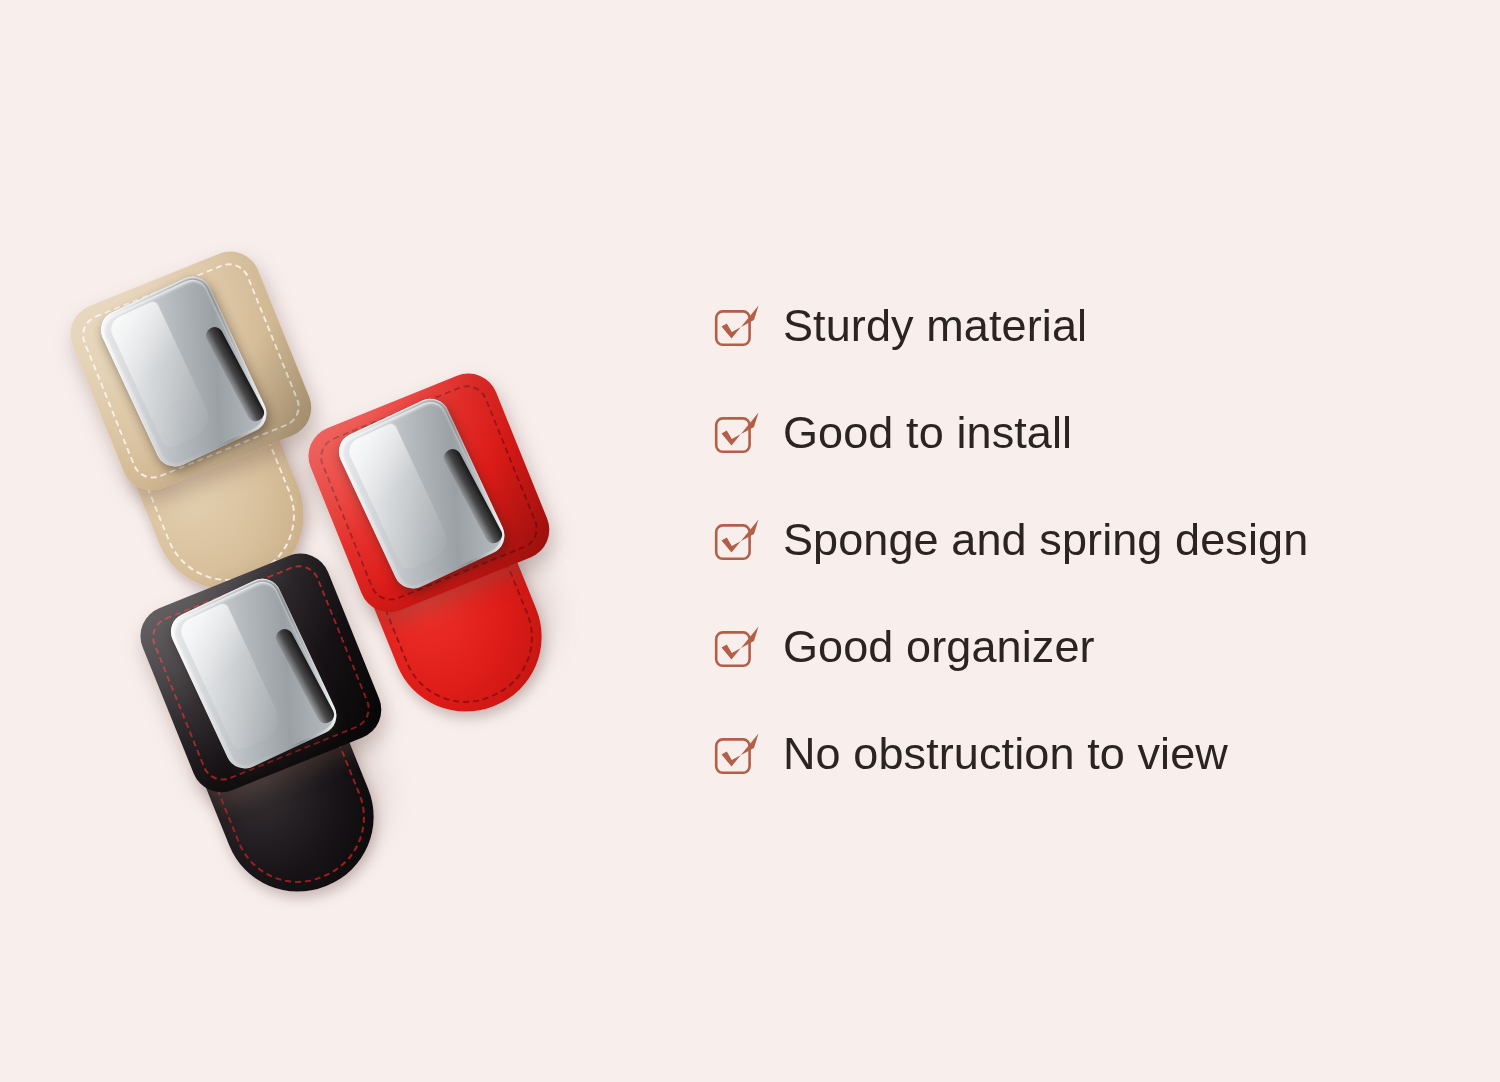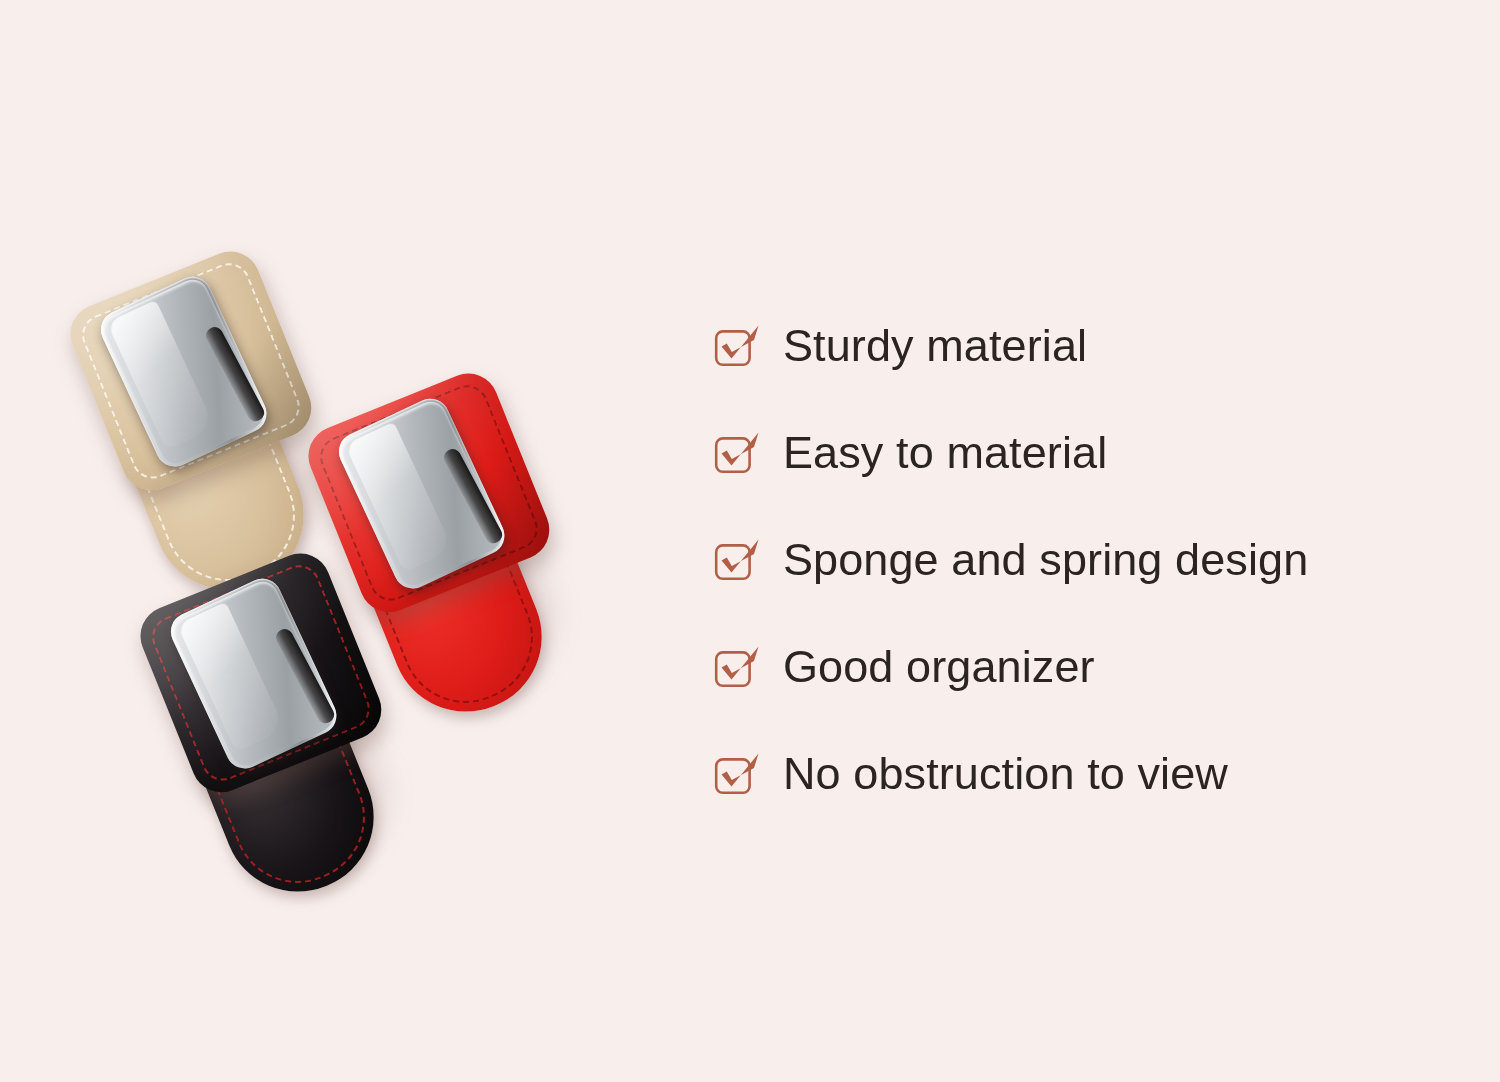--- a/index.html
+++ b/index.html
@@ -209,21 +209,20 @@
     position: absolute;
     left: 714px;
     top: 297px;
     width: 700px;
   }
   .feature-row {
     display: flex;
     align-items: center;
     height: 56px;
     margin-bottom: 51px;
-    margin-top: 20px;
   }
   .feature-row:last-child { margin-bottom: 0; text-align: right; }
 
   .check-icon {
     flex: 0 0 auto;
     width: 50px;
     height: 44px;
     margin-right: 19px;
     display: block;
   }
@@ -301,21 +300,21 @@
         <path d="M7.5 23.5 L17.5 35.5 L44.5 2.5 L40.0 17.0 L17.8 29.0 L12.8 20.5 Z" fill="#b35f47"></path>
       </svg>
       <div class="feature-label">Sturdy material</div>
     </div>
 
     <div class="feature-row">
       <svg class="check-icon" viewBox="0 0 50 44">
         <rect x="2.2" y="8.4" width="33.4" height="33.4" rx="6.5" ry="6.5" fill="none" stroke="#b35f47" stroke-width="2.6"></rect>
         <path d="M7.5 23.5 L17.5 35.5 L44.5 2.5 L40.0 17.0 L17.8 29.0 L12.8 20.5 Z" fill="#b35f47"></path>
       </svg>
-      <div class="feature-label">Easy to material</div>
+      <div class="feature-label">Good to install</div>
     </div>
 
     <div class="feature-row">
       <svg class="check-icon" viewBox="0 0 50 44">
         <rect x="2.2" y="8.4" width="33.4" height="33.4" rx="6.5" ry="6.5" fill="none" stroke="#b35f47" stroke-width="2.6"></rect>
         <path d="M7.5 23.5 L17.5 35.5 L44.5 2.5 L40.0 17.0 L17.8 29.0 L12.8 20.5 Z" fill="#b35f47"></path>
       </svg>
       <div class="feature-label">Sponge and spring design</div>
     </div>
 

